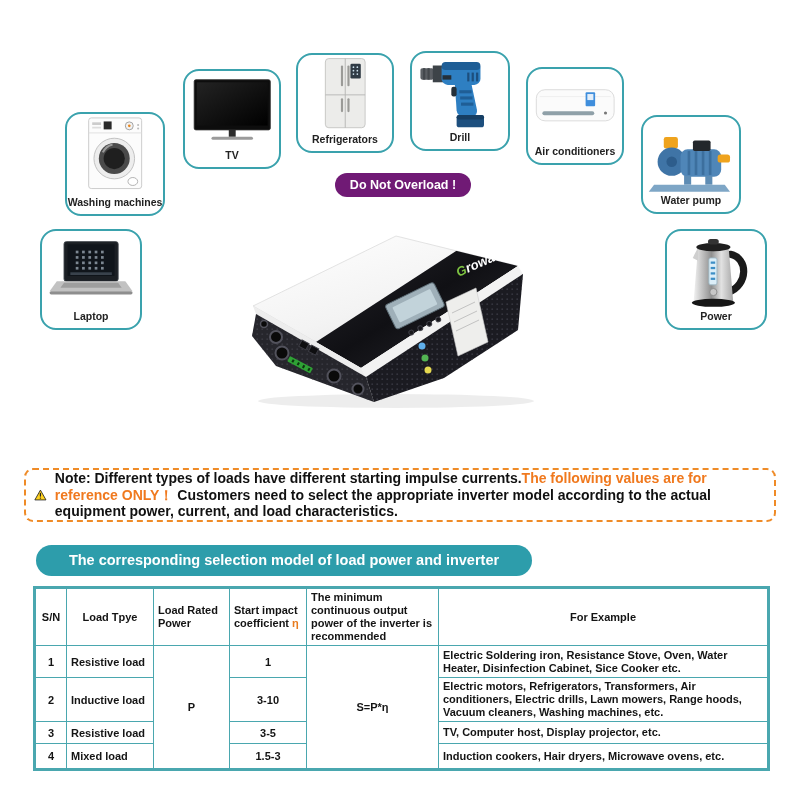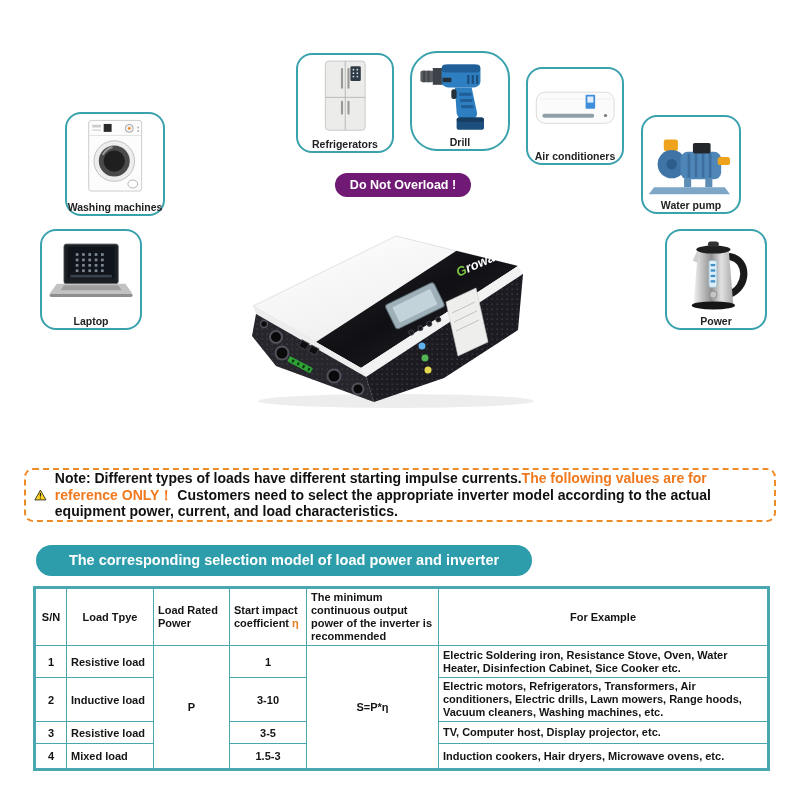--- a/index.html
+++ b/index.html
@@ -1,20 +1,20 @@
 <!DOCTYPE html>
 <html><head>
 <meta charset="utf-8">
 <style>
   html,body{margin:0;padding:0;background:#fff;}
   #page{position:relative;width:800px;height:800px;background:#ffffff;overflow:hidden;
         font-family:"Liberation Sans","DejaVu Sans",sans-serif;font-weight:bold;color:#1b1b1b;}
   .appliance{position:absolute;background:#fff;border:2px solid #3aa2ad;border-radius:16px;
              display:flex;flex-direction:column;align-items:center;justify-content:flex-end;
-             box-sizing:border-box;}
+             padding-bottom:5px;box-sizing:border-box;}
   .appliance svg{flex:1 1 auto;width:92%;min-height:0;}
   .app-label{font-size:10.5px;font-weight:bold;color:#222;white-space:nowrap;line-height:13px;}
   .pill{position:absolute;left:335px;top:173px;width:136px;height:24px;border-radius:12px;
         background:#701a75;color:#fff;font-size:12.5px;font-weight:bold;text-align:center;
         line-height:24px;}
   #inverter{position:absolute;left:246px;top:218px;width:312px;height:192px;}
   .notebox{position:absolute;left:24px;top:468px;width:752px;height:54px;box-sizing:border-box;
            border:2px dashed #ef8b27;border-radius:9px;display:flex;align-items:center;
            padding:0 10px 0 8px;background:#fff;}
   .notebox .ntext{font-size:14px;line-height:16.5px;color:#111;margin-left:8px;}
@@ -53,20 +53,35 @@
         <circle cx="76" cy="16" r="1.2" fill="#bbb"></circle>
       <circle cx="49" cy="50" r="23" fill="#ededed" stroke="#bbbbbb"></circle>
       <circle cx="49" cy="50" r="17.5" fill="#4a4a4a"></circle>
       <circle cx="49" cy="50" r="12" fill="#1f1f1f"></circle>
       <path d="M36,43 a17,17 0 0,1 11,-9" stroke="#9a9a9a" fill="none" stroke-width="2.4"></path>
       <ellipse cx="70" cy="76" rx="5.5" ry="4.5" fill="#ffffff" stroke="#aaaaaa"></ellipse>
     </svg>
     <div class="app-label">Washing machines</div>
   </div>
 
+  <div class="appliance" style="left:183px;top:69px;width:98px;height:100px;">
+    <svg viewBox="0 0 100 86">
+      <defs>
+          <linearGradient id="tvg" x1="0" y1="0" x2="1" y2="1">
+        <stop offset="0" stop-color="#232323"></stop>
+            <stop offset="1" stop-color="#000000"></stop>
+          </linearGradient>
+        </defs>
+      <rect x="6" y="8" width="88" height="58" rx="2" fill="#0d0d0d" stroke="#2e2e2e"></rect>
+      <rect x="9" y="11" width="82" height="50" fill="url(#tvg)"></rect>
+      <rect x="46" y="66" width="8" height="8" fill="#2b2b2b"></rect>
+      <rect x="26" y="74" width="48" height="3.5" rx="1.75" fill="#9b9b9b"></rect>
+    </svg>
+    <div class="app-label">TV</div>
+  </div>
 
   <div class="appliance" style="left:296px;top:53px;width:98px;height:100px;">
     <svg viewBox="0 0 100 86">
       <rect x="27" y="2" width="46" height="80" rx="4" fill="#ececea" stroke="#c2c2bf"></rect>
       <line x1="50" y1="2" x2="50" y2="82" stroke="#b3b3b0"></line>
       <line x1="27" y1="44" x2="73" y2="44" stroke="#b3b3b0"></line>
       <rect x="45" y="10" width="2.5" height="24" rx="1.2" fill="#9a9a97"></rect>
       <rect x="52.5" y="10" width="2.5" height="24" rx="1.2" fill="#9a9a97"></rect>
       <rect x="45" y="48" width="2.5" height="16" rx="1.2" fill="#9a9a97"></rect>
       <rect x="52.5" y="48" width="2.5" height="16" rx="1.2" fill="#9a9a97"></rect>
@@ -74,21 +89,21 @@
       <circle cx="59.5" cy="12" r="1" fill="#cfe3ef"></circle>
         <circle cx="64" cy="12" r="1" fill="#cfe3ef"></circle>
       <circle cx="59.5" cy="16" r="1" fill="#cfe3ef"></circle>
         <circle cx="64" cy="16" r="1" fill="#cfe3ef"></circle>
       <circle cx="59.5" cy="20" r="1" fill="#cfe3ef"></circle>
         <circle cx="64" cy="20" r="1" fill="#cfe3ef"></circle>
     </svg>
     <div class="app-label">Refrigerators</div>
   </div>
 
-  <div class="appliance" style="left:410px;top:51px;width:100px;height:100px;border-radius:27px;">
+  <div class="appliance" style="left:410px;top:51px;width:100px;height:100px;">
     <svg viewBox="0 0 100 88">
       <rect x="5" y="17" width="15" height="13" rx="2" fill="#5a5e63"></rect>
       <rect x="8" y="17" width="2.5" height="13" fill="#43474c"></rect>
         <rect x="13" y="17" width="2.5" height="13" fill="#43474c"></rect>
       <rect x="19" y="14" width="12" height="19" fill="#3d4348"></rect>
       <rect x="29" y="10" width="44" height="26" rx="7" fill="#2e7fc2"></rect>
       <rect x="29" y="10" width="44" height="9" rx="4.5" fill="#1f5e96"></rect>
       <rect x="58" y="22" width="2.5" height="10" fill="#1c4e7d"></rect>
         <rect x="63" y="22" width="2.5" height="10" fill="#1c4e7d"></rect>
         <rect x="68" y="22" width="2.5" height="10" fill="#1c4e7d"></rect>

